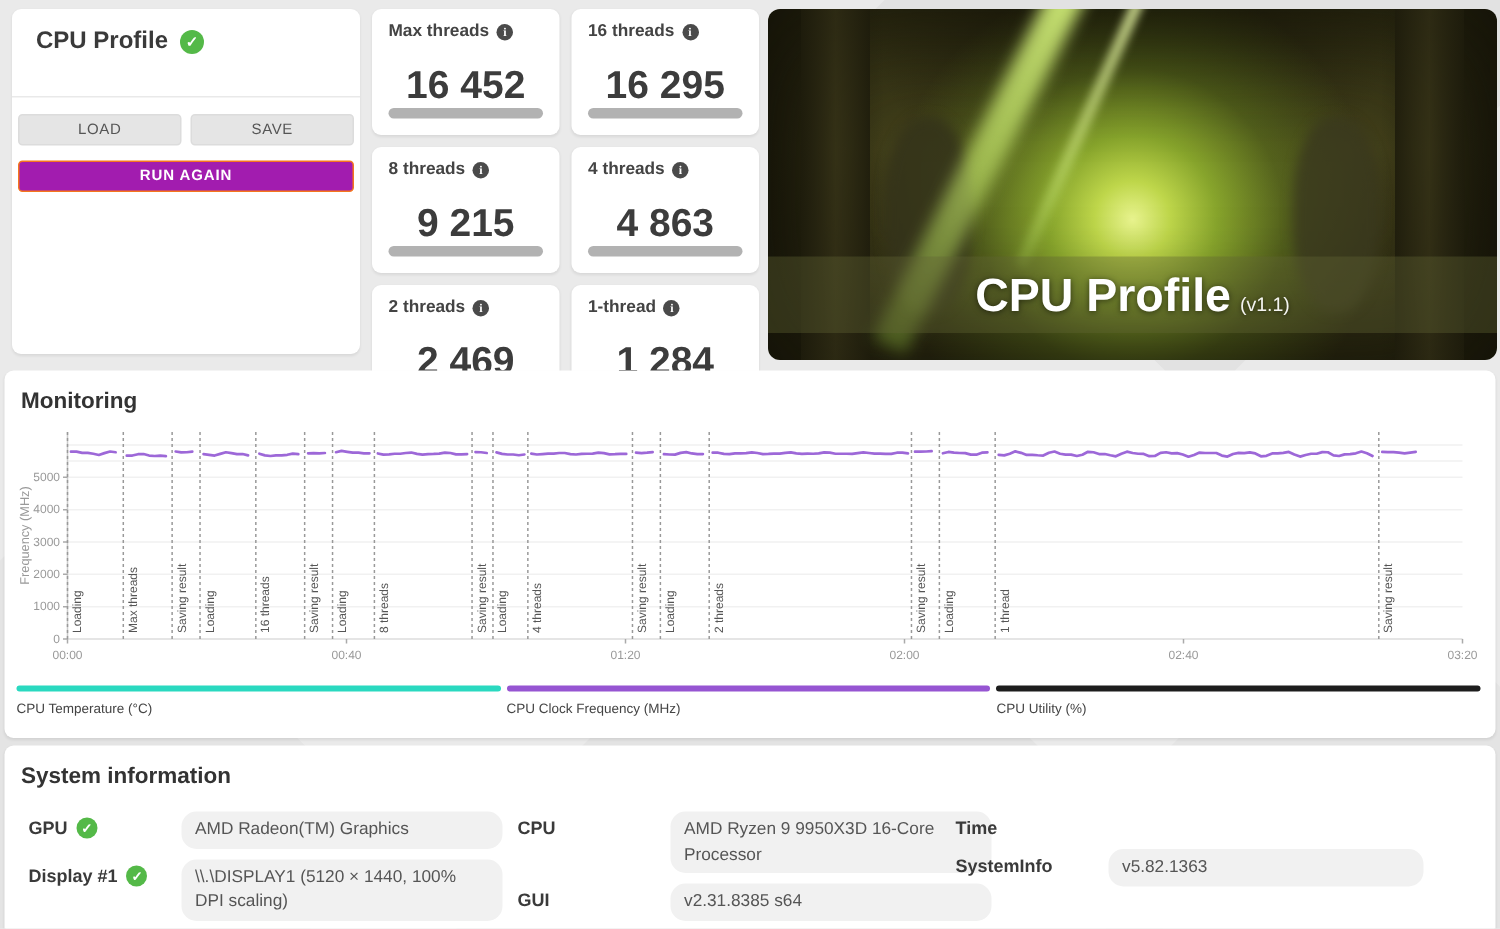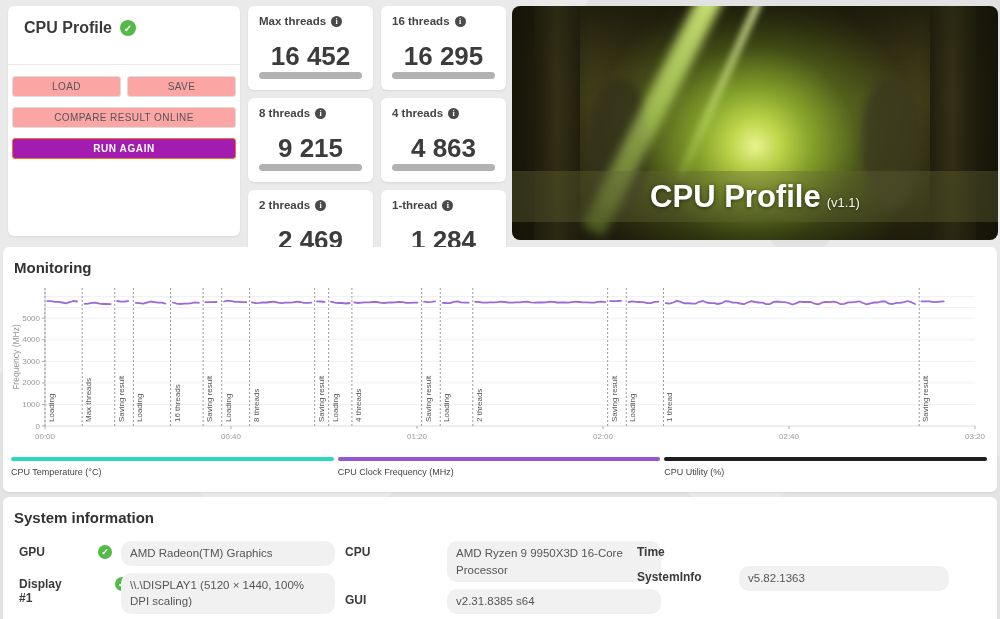--- a/index.html
+++ b/index.html
@@ -17,21 +17,21 @@
 
   
   .result-panel { left:8px; top:6px; width:232px; height:230px; }
   .rp-title-row { display:flex; align-items:center; padding:13px 16px 10px; }
   .rp-title { font-size:16px; font-weight:bold; color:#3a3a3a; }
   .check { display:inline-flex; align-items:center; justify-content:center;
            width:16px; height:16px; border-radius:50%; background:#54b948; color:#fff;
            font-size:10px; font-weight:bold; margin-left:8px; flex:0 0 auto; }
   .rp-divider { border-top:1px solid #e9e9e9; margin-top:17px; }
   .rp-buttons { padding:11px 4px 0; }
-  .btn { display:block; width:100%; height:21px; background:#fca5a5; border:1px solid #dcdcdc;
+  .btn { display:block; width:100%; height:21px; background:#e5e5e5; border:1px solid #dcdcdc;
          border-radius:3px; font-family:"Liberation Sans",sans-serif; font-size:10px;
          color:#555; letter-spacing:0.4px; cursor:pointer; }
   .btn-row { display:flex; gap:6px; }
   .btn-row .btn { flex:1; }
   .btn.full { margin-top:10px; }
   .btn.primary { background:#a21caf; border-color:#f5761e; color:#fff; font-weight:bold; letter-spacing:0.6px; }
 
   
   .score-grid { position:absolute; left:248px; top:6px; width:258px; height:234px;
                 display:grid; grid-template-columns:1fr 1fr; grid-template-rows:1fr 1fr 1fr;
@@ -87,21 +87,21 @@
   .legend-label { font-size:9px; color:#444; margin-top:6px; }
 
   
   .sysinfo { left:3px; top:497px; width:994px; height:132px; }
   .si-col { position:absolute; top:44px; }
   .si-col.c1 { left:16px; width:316px; }
   .si-col.c2 { left:342px; width:316px; }
   .si-col.c3 { left:634px; width:312px; }
   .si-row { display:flex; align-items:flex-start; margin-bottom:7px; }
   .si-label { width:102px; flex:0 0 auto; font-size:12px; font-weight:bold; color:#3a3a3a;
-              padding-top:4px; display:flex; align-items:flex-start;gap:47px; }
+              padding-top:4px; display:flex; align-items:center; }
   .si-check { display:inline-flex; align-items:center; justify-content:center; width:14px; height:14px;
               border-radius:50%; background:#54b948; color:#fff; font-size:9px; font-weight:bold;
               margin-left:6px; flex:0 0 auto; }
   .si-value { flex:1; background:#f1f1f1; border-radius:10px; padding:4px 9px; font-size:11.5px;
               color:#555; line-height:1.45; min-height:22px; }
 </style>
 </head>
 <body>
 
 <div class="bg-shape s1"></div>
@@ -113,21 +113,20 @@
   <div class="rp-title-row">
     <span class="rp-title">CPU Profile</span>
     <span class="check">✓</span>
   </div>
   <div class="rp-divider"></div>
   <div class="rp-buttons">
     <div class="btn-row">
       <button class="btn">LOAD</button>
       <button class="btn">SAVE</button>
     </div>
-    <button class="btn full">COMPARE RESULT ONLINE</button>
     <button class="btn primary full">RUN AGAIN</button>
   </div>
 </div>
 
 <div class="score-grid">
   <div class="score-card">
     <div class="score-label-row">
         <span>Max threads</span>
         <span class="info-icon">i</span>
       </div>

